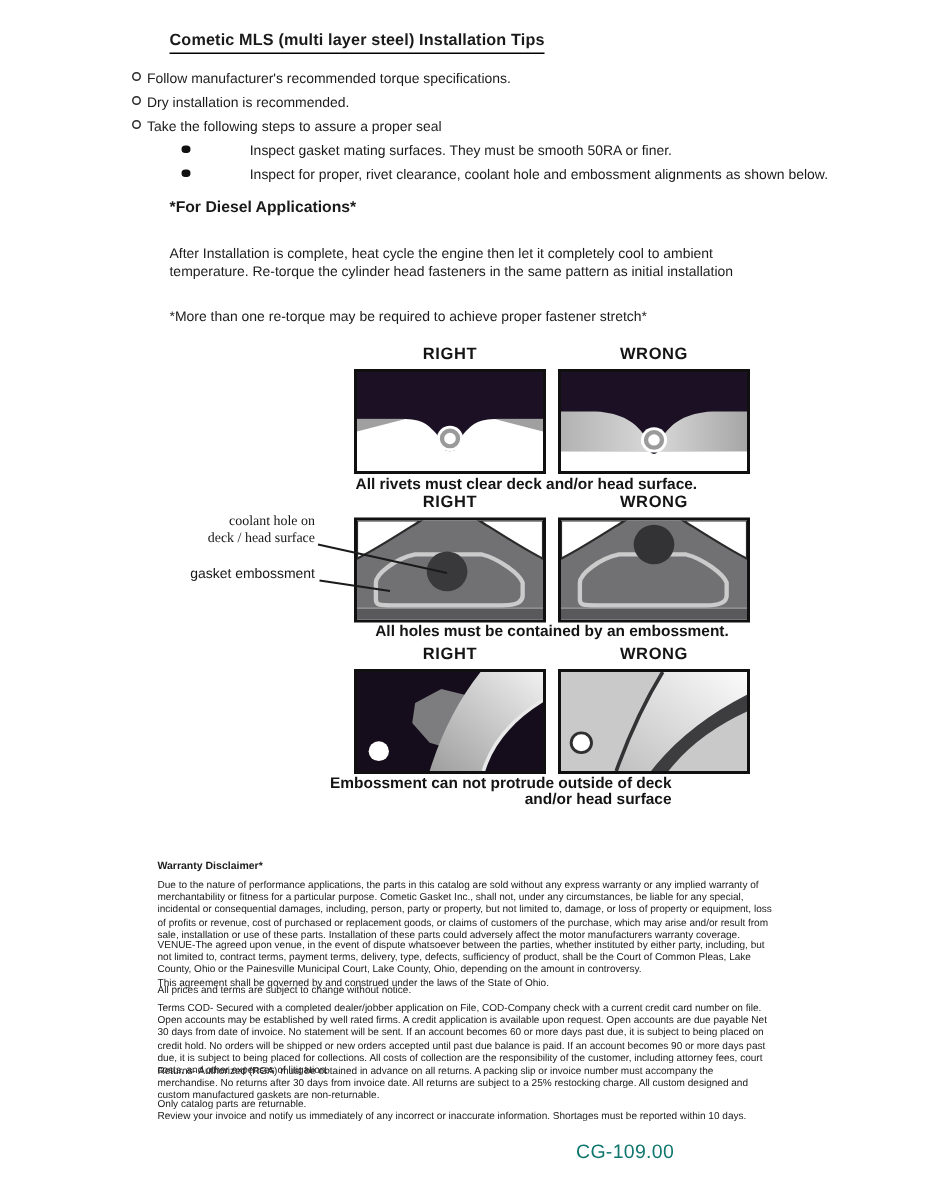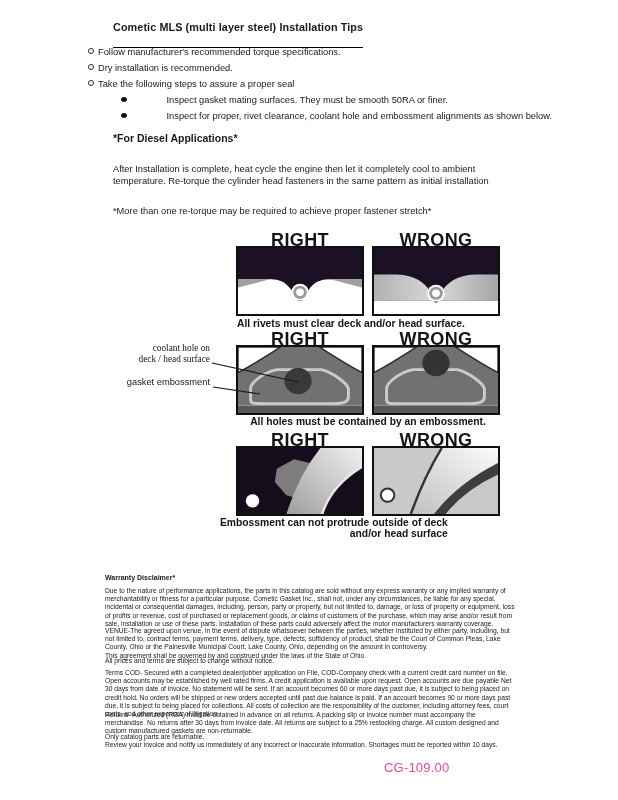--- a/index.html
+++ b/index.html
@@ -2,52 +2,52 @@
 <html><head>
 <meta charset="utf-8">
 <style>
   html,body{margin:0;padding:0;background:#ffffff;}
   .page{position:relative;width:618px;height:800px;background:#ffffff;
         font-family:"Liberation Sans", sans-serif;color:#1a1a1a;overflow:hidden;}
   .abs{position:absolute;}
 
   
   .title{left:113px;top:21px;font-size:10.8px;font-weight:bold;
-         border-bottom:1.6px solid #000;padding-bottom:14px;letter-spacing:0.1px;}
+         border-bottom:1.6px solid #000;padding-bottom:2px;letter-spacing:0.1px;}
 
   
   .bullets{left:88px;top:44px;font-size:9.3px;line-height:16px;white-space:nowrap;}
   .brow{display:flex;align-items:baseline;text-align:right;}
   .brow .mk{width:4px;height:4px;border:1px solid #2a2a2a;border-radius:50%;
             display:inline-block;margin-right:4px;position:relative;top:-1px;flex:none;}
   .brow.sub{margin-left:33px;gap:36px;}
   .brow.sub .mk{background:#111;border-color:#111;width:3.5px;height:3.5px;}
 
   
   .dheading{left:113px;top:132px;font-size:10.5px;font-weight:bold;}
   .para{font-size:9.3px;line-height:12px;white-space:nowrap;}
   .p1{left:113px;top:136px;}
   .p2{left:113px;top:163px;}
   .pnote{left:113px;top:206px;font-size:9.3px;white-space:nowrap;}
 
   
-  .hdr{width:128px;text-align:center;font-size:18px;font-weight:600;letter-spacing:0.4px;color:#141414;}
+  .hdr{width:128px;text-align:center;font-size:11px;font-weight:600;letter-spacing:0.4px;color:#141414;}
   .dbox{width:124px;height:66px;border:2px solid #101010;background:#fff;}
   .dbox svg{display:block;width:124px;height:66px;}
   .cap{font-size:10.3px;font-weight:bold;line-height:11px;white-space:nowrap;color:#141414;}
   .cap2{width:264px;text-align:center;white-space:nowrap;}
   .dlabel{font-size:9.3px;line-height:10.5px;text-align:right;color:#161616;}
   .leaders{pointer-events:none;}
 
   
   .disc{font-size:6.7px;line-height:8.2px;width:412px;color:#202020;text-align:left;}
   .discHead{left:105px;top:574px;font-size:7px;font-weight:bold;}
 
   
-  .footer{left:384px;top:760px;font-size:13px;color:#ec4899;letter-spacing:0.2px;}
+  .footer{left:384px;top:760px;font-size:13px;color:#0f766e;letter-spacing:0.2px;}
 </style>
 </head>
 <body>
 
 <div class="page">
 
   <div class="abs title">Cometic MLS (multi layer steel) Installation Tips</div>
 
   <div class="abs bullets">
     <div class="brow">

